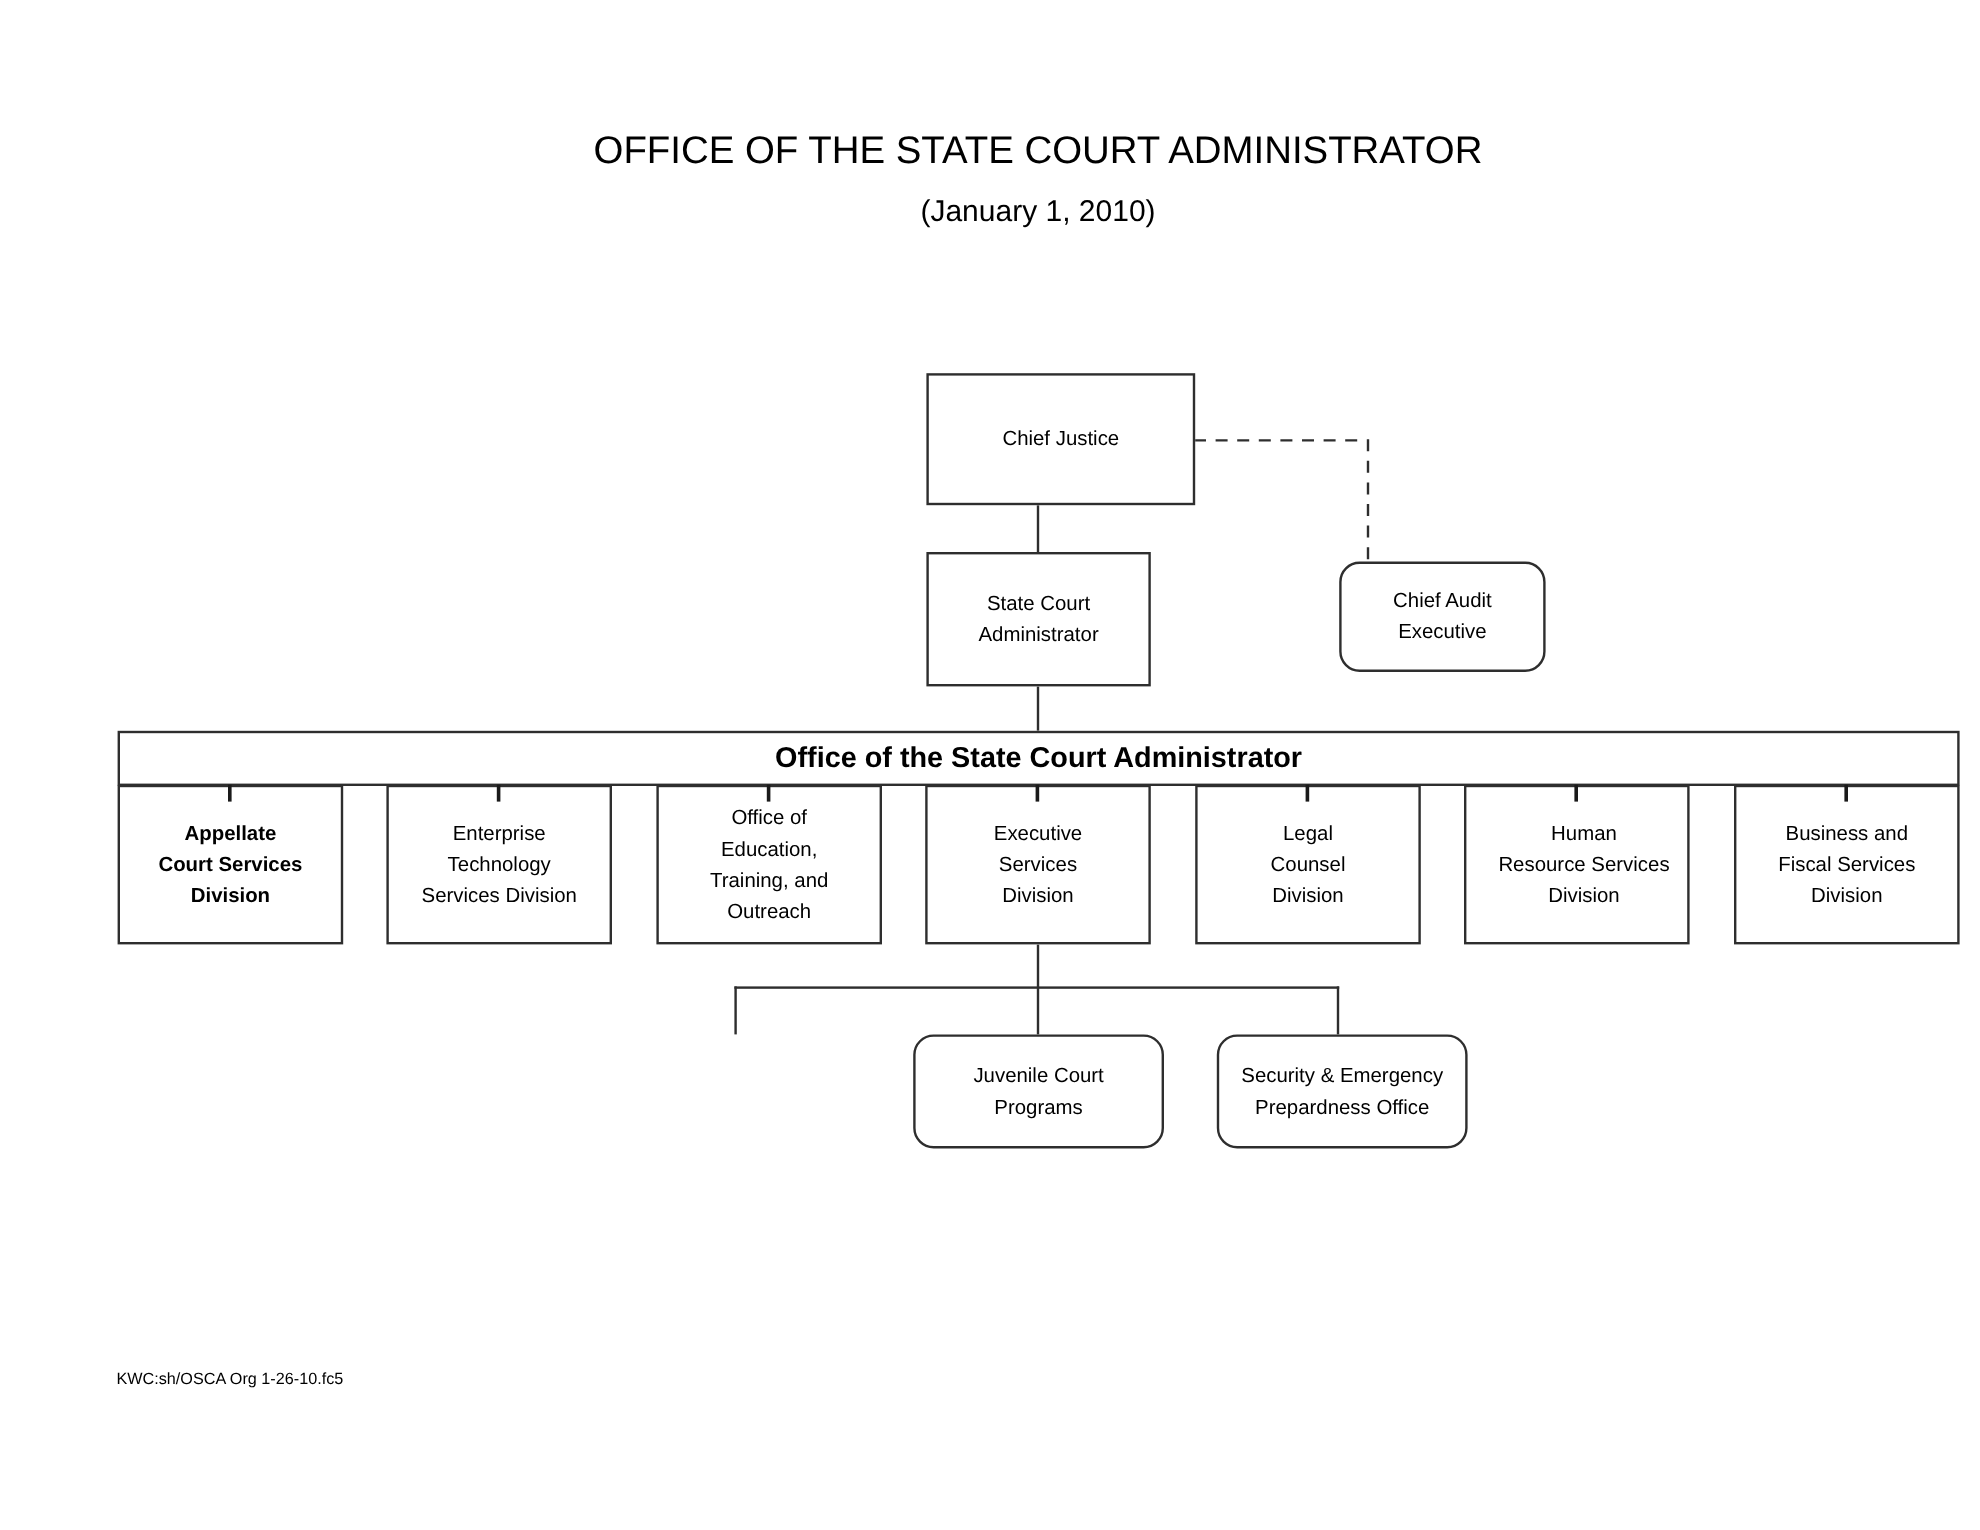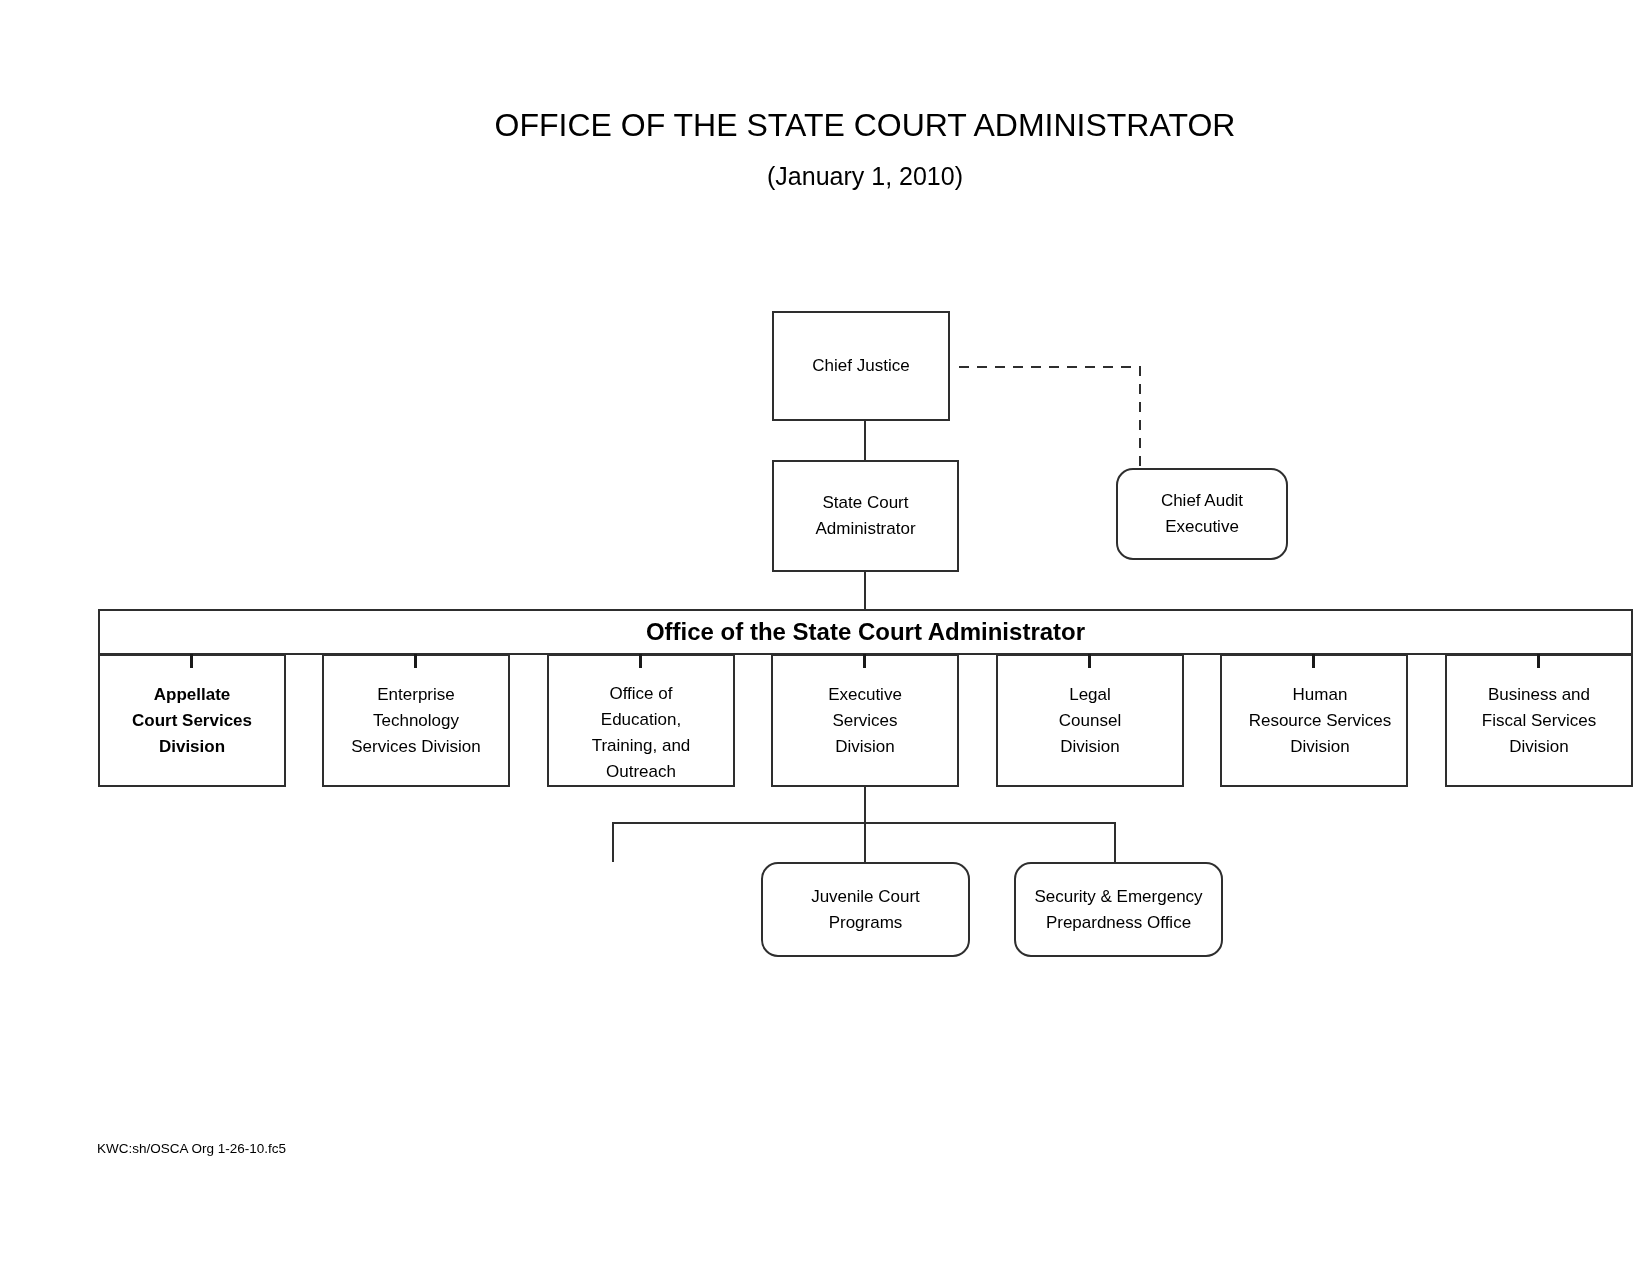--- a/index.html
+++ b/index.html
@@ -34,38 +34,38 @@
     justify-content: center;
     text-align: center;
   }
   .node .lbl {
     white-space: pre-line;
     font-size: 17px;
     line-height: 26px;
   }
   .rounded { border-radius: 17px; }
 
-  .box-chief-justice       { left: 732px;  top: 311px; width: 178px; height: 110px; }
+  .box-chief-justice       { left: 732px;  top: 311px; width: 224px; height: 110px; }
   .box-state-court-admin   { left: 732px;  top: 460px; width: 187px; height: 112px; }
   .box-chief-audit         { left: 1076px; top: 468px; width: 172px; height: 92px;  }
 
   .banner {
     left: 58px; top: 609px; width: 1535px; height: 46px;
     z-index: 2;
   }
   .banner .lbl {
     font-size: 24px;
     font-weight: bold;
     line-height: 26px;
   }
 
   .division { top: 654px; width: 188px; height: 133px; }
   .div-0 { left: 58px; font-weight: bold; }
   .div-1 { left: 282px; }
-  .div-2 { left: 507px; align-items: flex-end; }
+  .div-2 { left: 507px; }
   .div-3 { left: 731px; }
   .div-4 { left: 956px; }
   .div-5 { left: 1180px; padding-left: 12px; }
   .div-6 { left: 1405px; }
 
   .program { top: 862px; width: 209px; height: 95px; }
   .prog-0 { left: 468px; }
   .prog-1 { left: 721px; }
   .prog-2 { left: 974px; }
 

